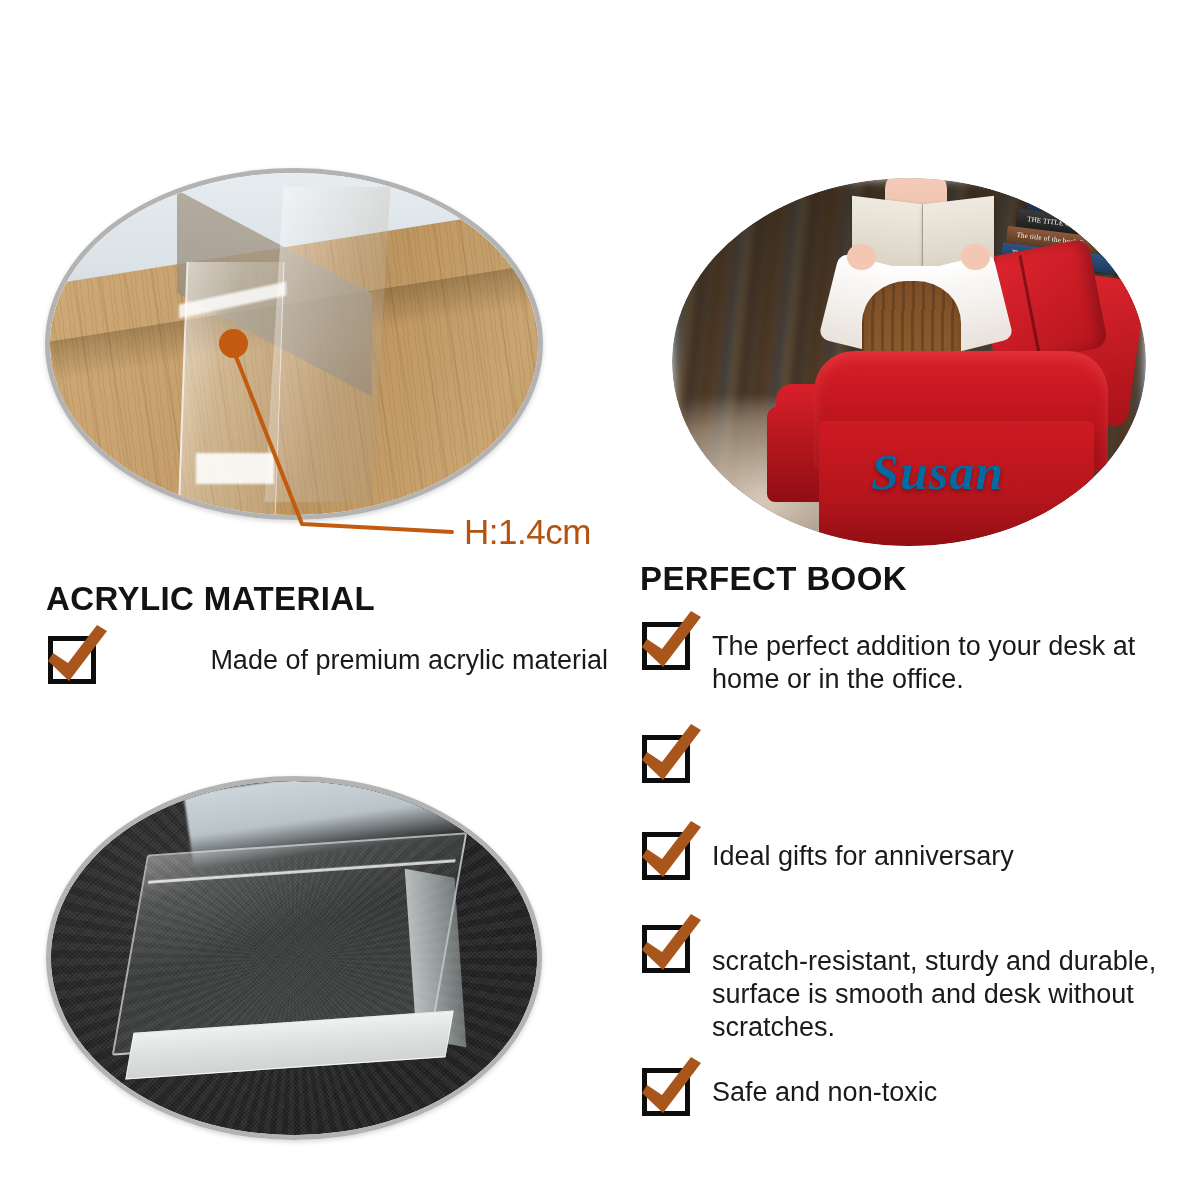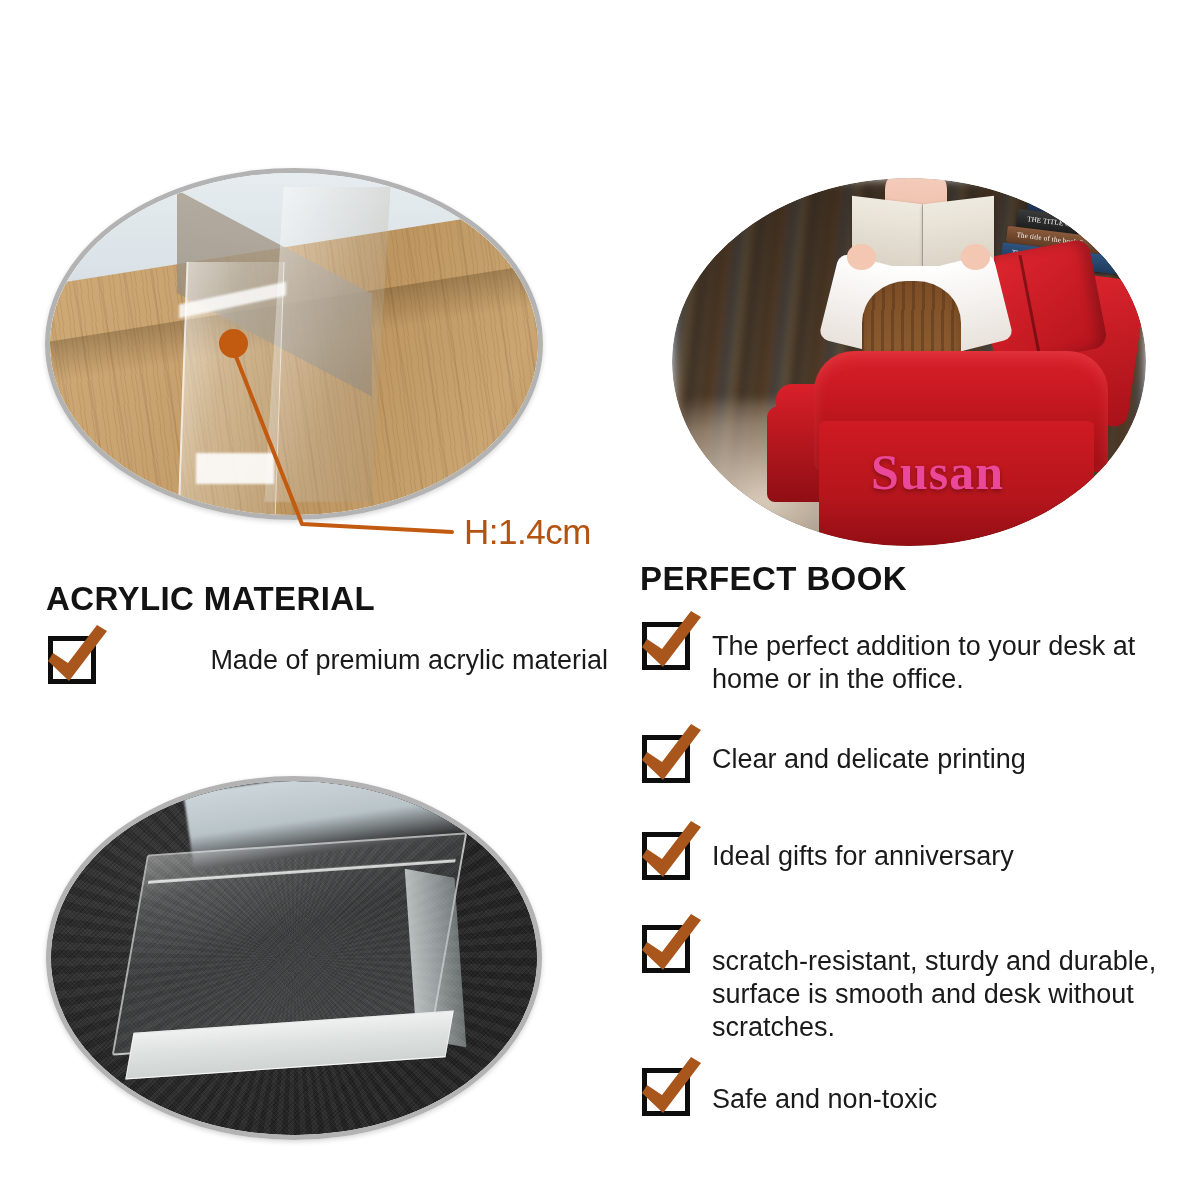--- a/index.html
+++ b/index.html
@@ -296,22 +296,23 @@
   #photo-gift .bk.b4 { top: 66%; left: 0;   width: 96%; background: linear-gradient(180deg,#2f5480,#1d3a5c); }
   #photo-gift .ottoman {
     position: absolute;
     left: 20%; top: 62%;
     width: 16%; height: 26%;
     background: linear-gradient(180deg,#cb1c24,#8f0e14);
     border-radius: 12px 12px 8px 8px;
   }
   .script-name {
     position: absolute;
-    color: #ec4899;
+    color: #0369a1;
     font-family: "Liberation Serif", serif;
+    font-style: italic;
     font-size: 50px;
     font-weight: bold;
     letter-spacing: 1px;
     text-shadow: 0 2px 4px rgba(0,0,0,0.35);
     white-space: nowrap;
   }
 
   
   #photo-slab .felt {
     position: absolute; inset: 0;
@@ -497,42 +498,41 @@
     </div>
     <div class="feature-text">The perfect addition to your desk at home or in the office.</div>
   </div>
 
   <div class="feature-row" style="left:642px; top:735px; width:530px;">
     <div class="checkbox">
       <svg class="tick" viewBox="0 0 66 66">
         <polygon points="8,30 3,38 24,58 62,8 52,2 23,40" fill="#A8561B"></polygon>
       </svg>
     </div>
-    <div class="feature-text">Clear and delicate printing</div>
   </div>
 
   <div class="feature-row" style="left:642px; top:832px; width:530px;">
     <div class="checkbox">
       <svg class="tick" viewBox="0 0 66 66">
         <polygon points="8,30 3,38 24,58 62,8 52,2 23,40" fill="#A8561B"></polygon>
       </svg>
     </div>
     <div class="feature-text">Ideal gifts for anniversary</div>
   </div>
 
   <div class="feature-row" style="left:642px; top:925px; width:540px;">
     <div class="checkbox">
       <svg class="tick" viewBox="0 0 66 66">
         <polygon points="8,30 3,38 24,58 62,8 52,2 23,40" fill="#A8561B"></polygon>
       </svg>
     </div>
     <div class="feature-text wide" style="padding-top:20px;">scratch-resistant, sturdy and durable, surface is smooth and desk without scratches.</div>
   </div>
 
-  <div class="feature-row" style="left:642px; top:1068px; width:530px;align-items:flex-end;">
+  <div class="feature-row" style="left:642px; top:1068px; width:530px;">
     <div class="checkbox">
       <svg class="tick" viewBox="0 0 66 66">
         <polygon points="8,30 3,38 24,58 62,8 52,2 23,40" fill="#A8561B"></polygon>
       </svg>
     </div>
     <div class="feature-text">Safe and non-toxic</div>
   </div>
 
 </div>
 

